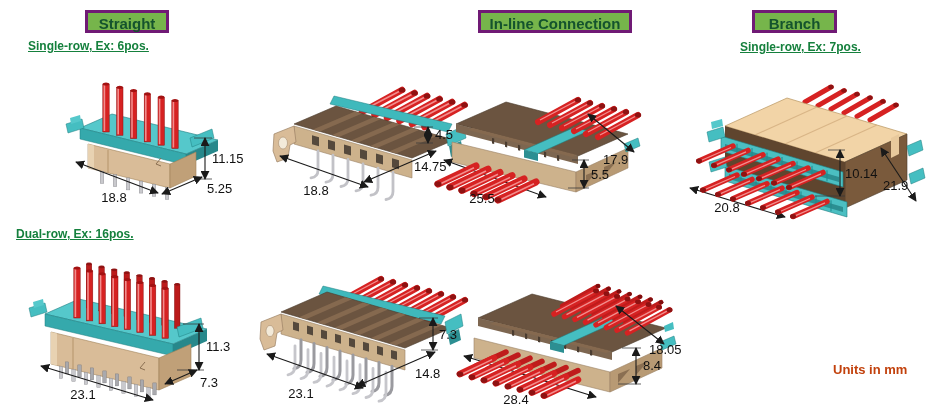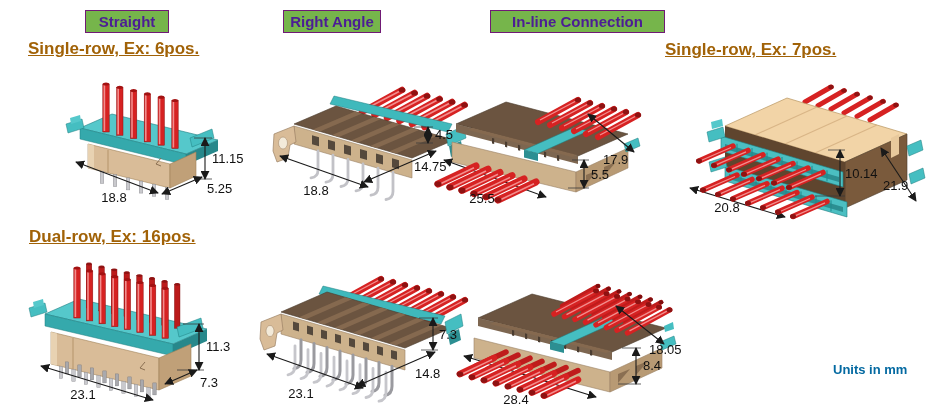--- a/index.html
+++ b/index.html
@@ -1,42 +1,42 @@
 <!DOCTYPE html>
 <html style="--category-green: #76b54b; --connector-teal: #45bec1; --connector-tan: #d9bc98; --connector-brown: #6b5440; --connector-cream: #f2d4a7; --pin-red: #d62222; --pin-silver: #c9c9cd; --dimension-line: #1a1a1a;"><head>
 <meta charset="utf-8">
 <style>
   html,body{margin:0;padding:0;background:#fff;}
   .page{position:relative;width:929px;height:418px;background:#fff;
         font-family:"Liberation Sans",sans-serif;overflow:hidden;}
   .cat-btn{position:absolute;height:23px;background:var(--category-green,#76b54b);
-        border:1px solid #701a75;box-sizing:border-box;color:#4c1d95;font-weight:bold;
+        border:3px solid #701a75;box-sizing:border-box;color:#14532d;font-weight:bold;
         font-size:15px;text-align:center;line-height:21px;cursor:pointer;}
-  .sec-lbl{position:absolute;font-size:17px;font-weight:bold;color:#a16207;
+  .sec-lbl{position:absolute;font-size:12px;font-weight:bold;color:#15803d;
         text-decoration:underline;white-space:nowrap;}
-  .units{position:absolute;font-size:13px;font-weight:bold;color:#0369a1;}
+  .units{position:absolute;font-size:13px;font-weight:bold;color:#c2410c;}
   .fig{position:absolute;margin:0;}
   .fig svg{display:block;overflow:visible;}
   .dl{stroke:#1a1a1a;stroke-width:1.1;fill:none;}
   .ext{stroke:#3a3a3a;stroke-width:0.8;fill:none;}
   .dt{font-family:"Liberation Sans",sans-serif;font-size:13px;fill:#111;}
   .mid{text-anchor:middle;}
 </style>
 </head>
 <body>
 
 <div class="page">
 
   <div class="cat-btn" style="left:85px;top:10px;width:84px">Straight</div>
-  <div class="cat-btn" style="left:283px;top:10px;width:98px">Right Angle</div>
-  <div class="cat-btn" style="left:490px;top:10px;width:175px">In-line Connection</div>
+  <div class="cat-btn" style="left:478px;top:10px;width:154px">In-line Connection</div>
+  <div class="cat-btn" style="left:752px;top:10px;width:85px">Branch</div>
 
   <div class="sec-lbl" style="left:28px;top:39px">Single-row, Ex: 6pos.</div>
-  <div class="sec-lbl" style="left:665px;top:40px">Single-row, Ex: 7pos.</div>
-  <div class="sec-lbl" style="left:29px;top:227px">Dual-row, Ex: 16pos.</div>
+  <div class="sec-lbl" style="left:740px;top:40px">Single-row, Ex: 7pos.</div>
+  <div class="sec-lbl" style="left:16px;top:227px">Dual-row, Ex: 16pos.</div>
 
   <div class="units" style="left:833px;top:362px">Units in mm</div>
 
   <figure class="fig" style="left:62px;top:72px">
     <svg width="190" height="135" viewBox="0 0 190 135">
       <defs>
         <marker id="aw1" viewBox="0 0 10 10" refX="9" refY="5" markerWidth="9" markerHeight="9" markerUnits="userSpaceOnUse" orient="auto-start-reverse">
             <path d="M0 0 L10 5 L0 10 Z" fill="#1a1a1a"></path>
           </marker>
         <g id="pn1">

